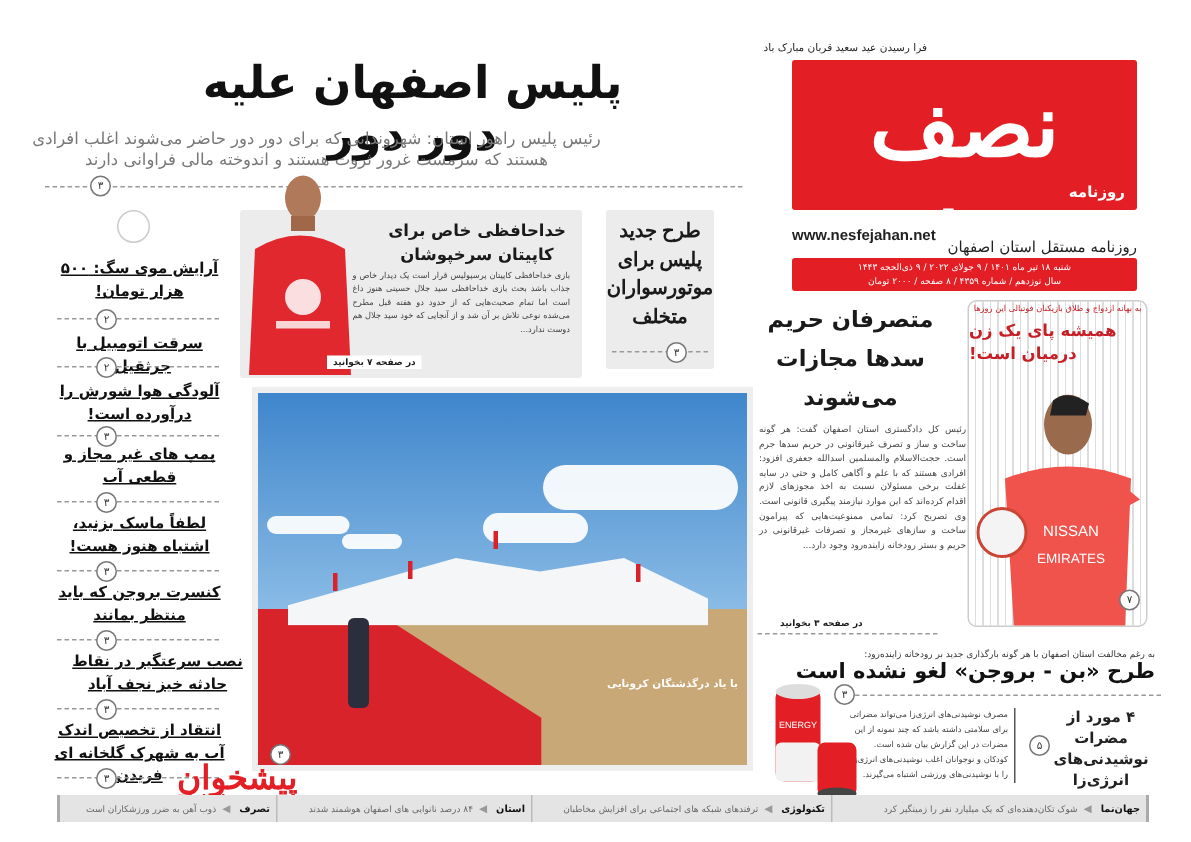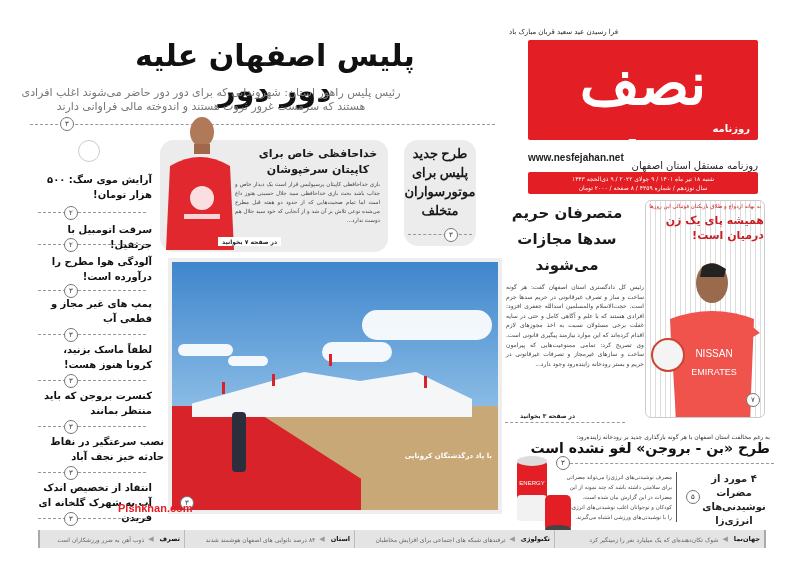--- a/index.html
+++ b/index.html
@@ -17,26 +17,26 @@
   .tagline { position: absolute; right: 0; top: 132px; font-size: 10px; color: #222; }
   .dateline { left: 528px; top: 172px; width: 230px; height: 22px; background: #e31e24; color: #fff; font-size: 6px; text-align: center; line-height: 9px; padding-top: 2px; border-radius: 2px; }
 
   
   .main-title { left: 110px; top: 38px; width: 330px; text-align: center; font-weight: bold; font-size: 30px; color: #111; font-family: "DejaVu Sans", sans-serif; }
   .main-lead { left: 6px; top: 86px; width: 410px; text-align: center; font-size: 11px; color: #777; line-height: 14px; }
 
   .hr { height: 0; border-top: 1px dashed #999; }
   .pg-marker { width: 14px; height: 14px; border: 1px solid #777; border-radius: 50%; background: #fff; font-size: 7px; text-align: center; line-height: 12px; color: #333; }
   .scroll-icon { position: absolute; left: 78px; top: 140px; width: 22px; height: 22px; border-radius: 50%; border: 1px solid #ccc; }
-  .left-item { position: absolute; left: 34px; width: 118px; font-size: 10px; font-weight: bold; line-height: 15px; color: #111; }
+  .left-item { position: absolute; left: 34px; width: 118px; text-align: center; font-size: 10px; font-weight: bold; line-height: 15px; color: #111; text-decoration: underline; }
   .left-sep { position: absolute; left: 38px; width: 108px; }
   .left-sep .pg-marker { position: absolute; left: 26px; top: -7px; }
 
   
-  .card-gray { background: #ececec; border-radius: 14px; }
+  .card-gray { background: #ececec; border-radius: 2px; }
   .card1 { left: 160px; top: 140px; width: 228px; height: 112px; }
   .card1-title { position: absolute; right: 10px; top: 6px; width: 120px; text-align: center; font-size: 11px; font-weight: bold; line-height: 16px; }
   .card1-body { position: absolute; right: 8px; top: 40px; width: 145px; font-size: 5.5px; line-height: 9px; color: #444; text-align: justify; }
   .card1-more { position: absolute; left: 58px; bottom: 6px; font-size: 6px; background: #fff; padding: 1px 4px; font-weight: bold; }
   .player1 { position: absolute; left: 4px; top: -24px; width: 72px; height: 134px; }
   .card2 { left: 404px; top: 140px; width: 72px; height: 106px; font-family: Liberation Serif, serif; }
   .card2-title { position: absolute; left: 0; right: 0; top: 4px; text-align: center; font-size: 13px; font-weight: bold; line-height: 19px; }
 
   
   .photo { left: 168px; top: 258px; width: 334px; height: 256px; overflow: hidden; border: 4px solid #eee; }
@@ -49,21 +49,21 @@
   .photo-kicker { position: absolute; right: 6px; top: 190px; font-size: 7px; color: #fff; font-weight: bold; }
   .photo-title { position: absolute; right: 6px; top: 204px; width: 200px; text-align: right; font-size: 16px; font-weight: bold; color: #fff; line-height: 22px; text-shadow: 1px 1px 2px #000; }
 
   
   .story3-title { left: 502px; top: 200px; width: 130px; text-align: center; font-size: 15px; font-weight: bold; line-height: 26px; }
   .story3-body { left: 506px; top: 282px; width: 138px; font-size: 6px; line-height: 9.6px; color: #444; text-align: justify; }
   .story3-more { left: 520px; top: 412px; font-size: 6px; font-weight: bold; }
   .story3-line { left: 505px; top: 422px; width: 120px; }
   .side-story { left: 645px; top: 200px; width: 120px; height: 218px; border: 1px solid #ccc; border-radius: 6px; overflow: hidden; background: repeating-linear-gradient(90deg, #fff 0 4px, #ddd 4px 5px); }
   .side-kicker { position: absolute; right: 3px; top: 2px; font-size: 5.5px; color: #c61f26; }
-  .side-title { position: absolute; left: 0; right: 0; top: 12px; text-align: right; font-size: 11px; font-weight: bold; line-height: 15px; color: #c61f26; }
+  .side-title { position: absolute; left: 0; right: 0; top: 12px; text-align: left; font-size: 11px; font-weight: bold; line-height: 15px; color: #c61f26; }
   .player2 { position: absolute; left: 4px; top: 62px; width: 112px; height: 156px; }
   .side-pg { position: absolute; left: 100px; bottom: 10px; }
 
   .story4-kicker { left: 430px; top: 433px; width: 340px; text-align: right; font-size: 6px; color: #333; }
   .story4-title { left: 440px; top: 440px; width: 330px; text-align: right; font-size: 14px; font-weight: bold; color: #111; }
   .story4-line { left: 560px; top: 463px; width: 214px; }
 
   .energy-title { left: 700px; top: 472px; width: 68px; text-align: center; font-size: 10px; font-weight: bold; line-height: 14px; color: #222; }
   .energy-body { left: 565px; top: 472px; width: 112px; font-size: 5.5px; line-height: 10px; color: #444; text-align: right; border-right: 1px solid #555; padding-right: 4px; }
   .cans { left: 505px; top: 455px; width: 75px; height: 80px; }
@@ -103,29 +103,29 @@
 
 <div class="abs scroll-icon"></div>
 <div class="left-item abs" style="top:172px;">آرایش موی سگ: ۵۰۰ هزار تومان!</div>
 <div class="left-sep abs hr" style="top:212px;">
     <span class="pg-marker">۲</span>
   </div>
 <div class="left-item abs" style="top:222px;">سرقت اتومبیل با جرثقیل!</div>
 <div class="left-sep abs hr" style="top:244px;">
     <span class="pg-marker">۲</span>
   </div>
-<div class="left-item abs" style="top:254px;">آلودگی هوا مطرح را درآورده است!</div>
+<div class="left-item abs" style="top:254px;">آلودگی هوا شورش را درآورده است!</div>
 <div class="left-sep abs hr" style="top:290px;">
     <span class="pg-marker">۳</span>
   </div>
 <div class="left-item abs" style="top:296px;">پمپ های غیر مجاز و قطعی آب</div>
 <div class="left-sep abs hr" style="top:334px;">
     <span class="pg-marker">۳</span>
   </div>
-<div class="left-item abs" style="top:342px;">لطفاً ماسک بزنید، کرونا هنوز هست!</div>
+<div class="left-item abs" style="top:342px;">لطفاً ماسک بزنید، اشتباه هنوز هست!</div>
 <div class="left-sep abs hr" style="top:380px;">
     <span class="pg-marker">۳</span>
   </div>
 <div class="left-item abs" style="top:388px;">کنسرت بروجن که باید منتظر بمانند</div>
 <div class="left-sep abs hr" style="top:426px;">
     <span class="pg-marker">۳</span>
   </div>
 <div class="left-item abs" style="top:434px;margin-left:12px;">نصب سرعتگیر در نقاط حادثه خیز نجف آباد</div>
 <div class="left-sep abs hr" style="top:472px;">
     <span class="pg-marker">۳</span>
@@ -203,20 +203,21 @@
 <svg class="abs cans" viewBox="0 0 75 80">
   <rect x="12" y="4" width="30" height="62" rx="6" fill="#e31e24"></rect>
   <rect x="12" y="40" width="30" height="26" rx="4" fill="#f2f2f2"></rect>
   <ellipse cx="27" cy="6" rx="15" ry="5" fill="#ddd"></ellipse>
   <text x="27" y="30" font-size="6" fill="#fff" text-anchor="middle" font-family="Liberation Sans, sans-serif">ENERGY</text>
   <rect x="40" y="40" width="26" height="36" rx="5" fill="#e31e24"></rect>
   <ellipse cx="53" cy="74" rx="13" ry="4" fill="#444"></ellipse>
 </svg>
 
 <div class="abs watermark">
+  <div class="wm-farsi">پیشخوان</div>
   <div class="wm-en">Pishkhan.com</div>
 </div>
 
 <div class="abs bottom-bar">
   <div class="bb-section" style="width:210px;">
     <span class="bb-label">جهان‌نما</span>
     <span class="bb-arrow">◀</span>
     <span class="bb-text">شوک تکان‌دهنده‌ای که یک میلیارد نفر را زمینگیر کرد</span>
   </div>
   <div class="bb-section" style="width:200px;">

